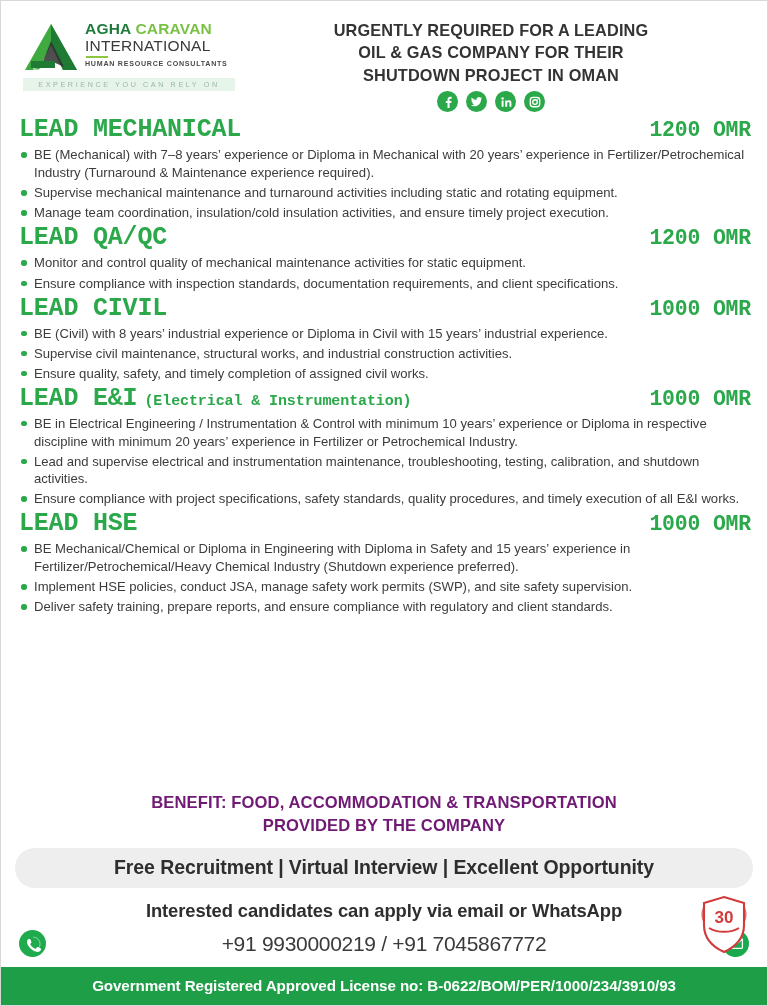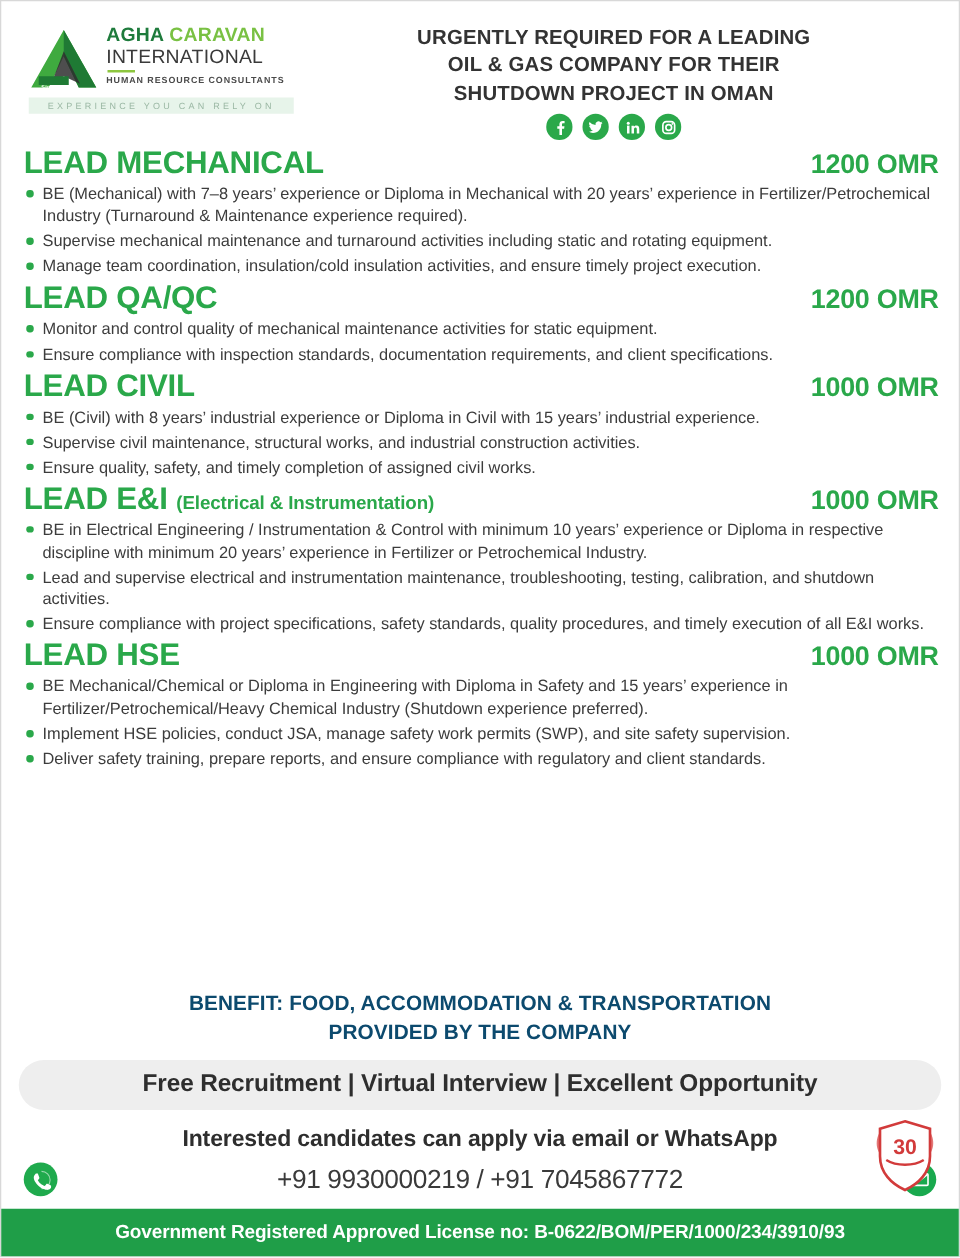--- a/index.html
+++ b/index.html
@@ -133,20 +133,21 @@
     flex: 1;
   }
   .job {
     margin-bottom: 2px;
   }
   .job-head {
     display: flex;
     align-items: baseline;
     justify-content: space-between;
     margin-bottom: 2px;
+    font-family: Liberation Mono, monospace;
   }
   .job-title-wrap {
     display: flex;
     align-items: baseline;
     gap: 7px;
   }
   .job-title {
     font-size: 25px;
     font-weight: bold;
     color: #2aa84a;
@@ -186,21 +187,21 @@
     top: 6px;
     width: 5.5px;
     height: 5.5px;
     border-radius: 50%;
     background: #2aa84a;
   }
 
   
   .benefit {
     text-align: center;
-    color: #0c4a6e;
+    color: #701a75;
     font-size: 16.6px;
     font-weight: bold;
     line-height: 1.42;
     margin: 7px 0 10px;
     letter-spacing: 0.1px;
   }
 
   
   .recruit-bar {
     margin: 0 14px 12px;

